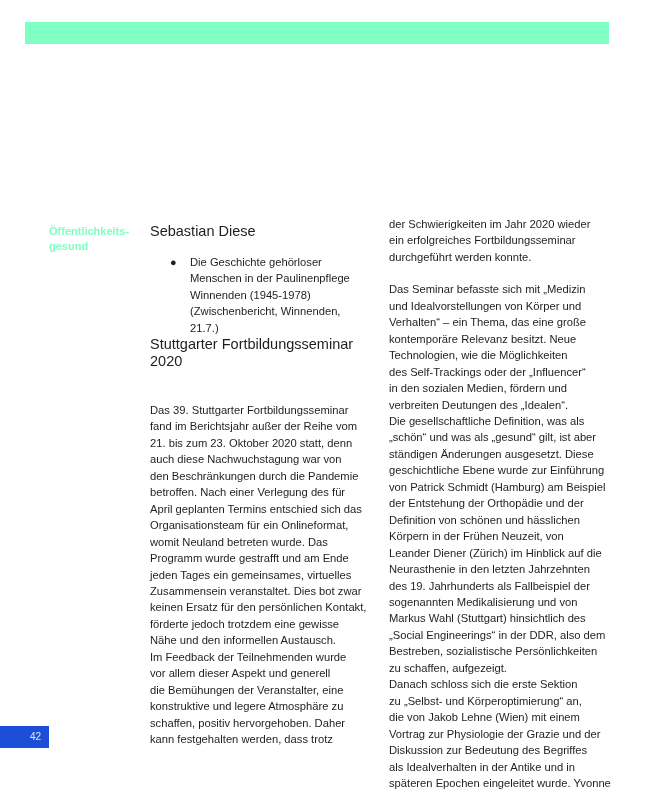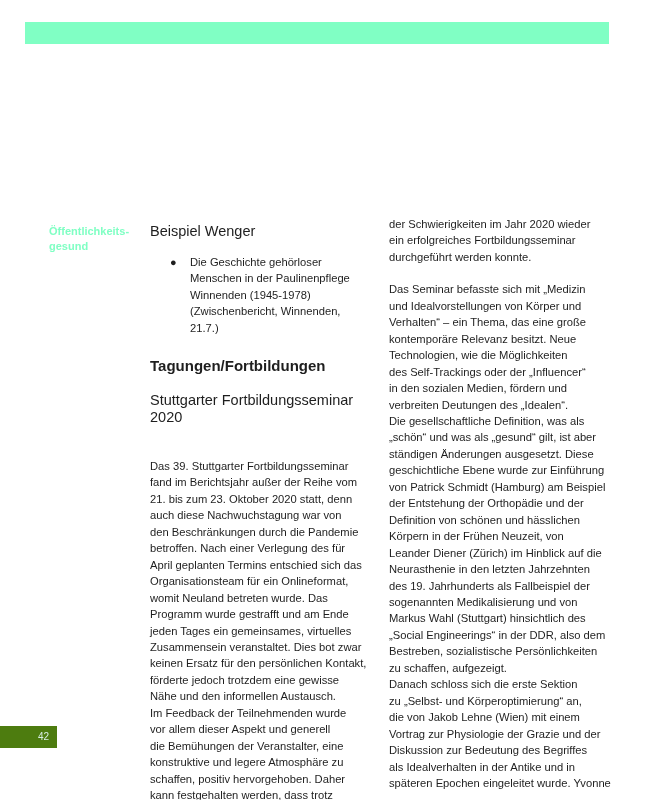--- a/index.html
+++ b/index.html
@@ -1,19 +1,19 @@
 <!DOCTYPE html>
 <html><head>
   <meta charset="utf-8">
   <style>
     html, body { margin: 0; padding: 0; background: #ffffff; }
     body { width: 656px; height: 800px; position: relative; overflow: hidden;
       font-family: "Liberation Sans", "DejaVu Sans", sans-serif; color: #1e1e1e; }
     .top-bar { position: absolute; left: 25px; top: 22px; width: 584px; height: 22px; background: #80ffc4; }
-    .page-tab { position: absolute; left: 0; top: 726px; width: 57px; height: 22px; background: #4d7c0f; }
+    .page-tab { position: absolute; left: 0; top: 726px; width: 49px; height: 22px; background: #1d4ed8; }
     .page-number { position: absolute; right: 8px; top: 5px; font-size: 10px; color: #d8efe4; }
     .side-label { position: absolute; left: 49px; top: 224px; width: 90px; font-size: 11px; font-weight: bold;
       color: #80ffc4; line-height: 15px; }
     .col1 { position: absolute; left: 150px; top: 222px; width: 230px; }
     .col2 { position: absolute; left: 389px; top: 216px; width: 230px; }
     .author { font-size: 14.5px; line-height: 18px; margin: 0 0 14px 0; color: #1e1e1e; }
     .bullet-list { list-style: none; margin: 0; padding: 0; }
     .bullet-item { position: relative; padding-left: 40px; font-size: 11.2px; line-height: 16.4px; }
     .bullet-dot { position: absolute; left: 20px; top: 0; font-size: 11px; }
     .section-title { font-size: 15px; font-weight: bold; line-height: 18px; margin: 21px 0 17px 0; }
@@ -25,32 +25,31 @@
 <body>
 
 <div class="top-bar"></div>
 
 <div class="side-label">
   <span style="white-space: pre-line;">Öffentlichkeits-
 gesund</span>
 </div>
 
 <div class="col1">
-  <div class="author">Beispiel Wenger</div>
+  <div class="author">Sebastian Diese</div>
   <ul class="bullet-list">
     <li class="bullet-item">
       <span class="bullet-dot">●</span>
       <span style="white-space: pre-line;">Die Geschichte gehörloser
 Menschen in der Paulinenpflege
 Winnenden (1945-1978)
 (Zwischenbericht, Winnenden,
 21.7.)</span>
     </li>
   </ul>
-  <h2 class="section-title">Tagungen/Fortbildungen</h2>
   <h3 class="sub-title" style="white-space: pre-line;">Stuttgarter Fortbildungsseminar
 2020</h3>
   <p class="para">Das 39. Stuttgarter Fortbildungsseminar
 fand im Berichtsjahr außer der Reihe vom
 21. bis zum 23. Oktober 2020 statt, denn
 auch diese Nachwuchstagung war von
 den Beschränkungen durch die Pandemie
 betroffen. Nach einer Verlegung des für
 April geplanten Termins entschied sich das
 Organisationsteam für ein Onlineformat,

